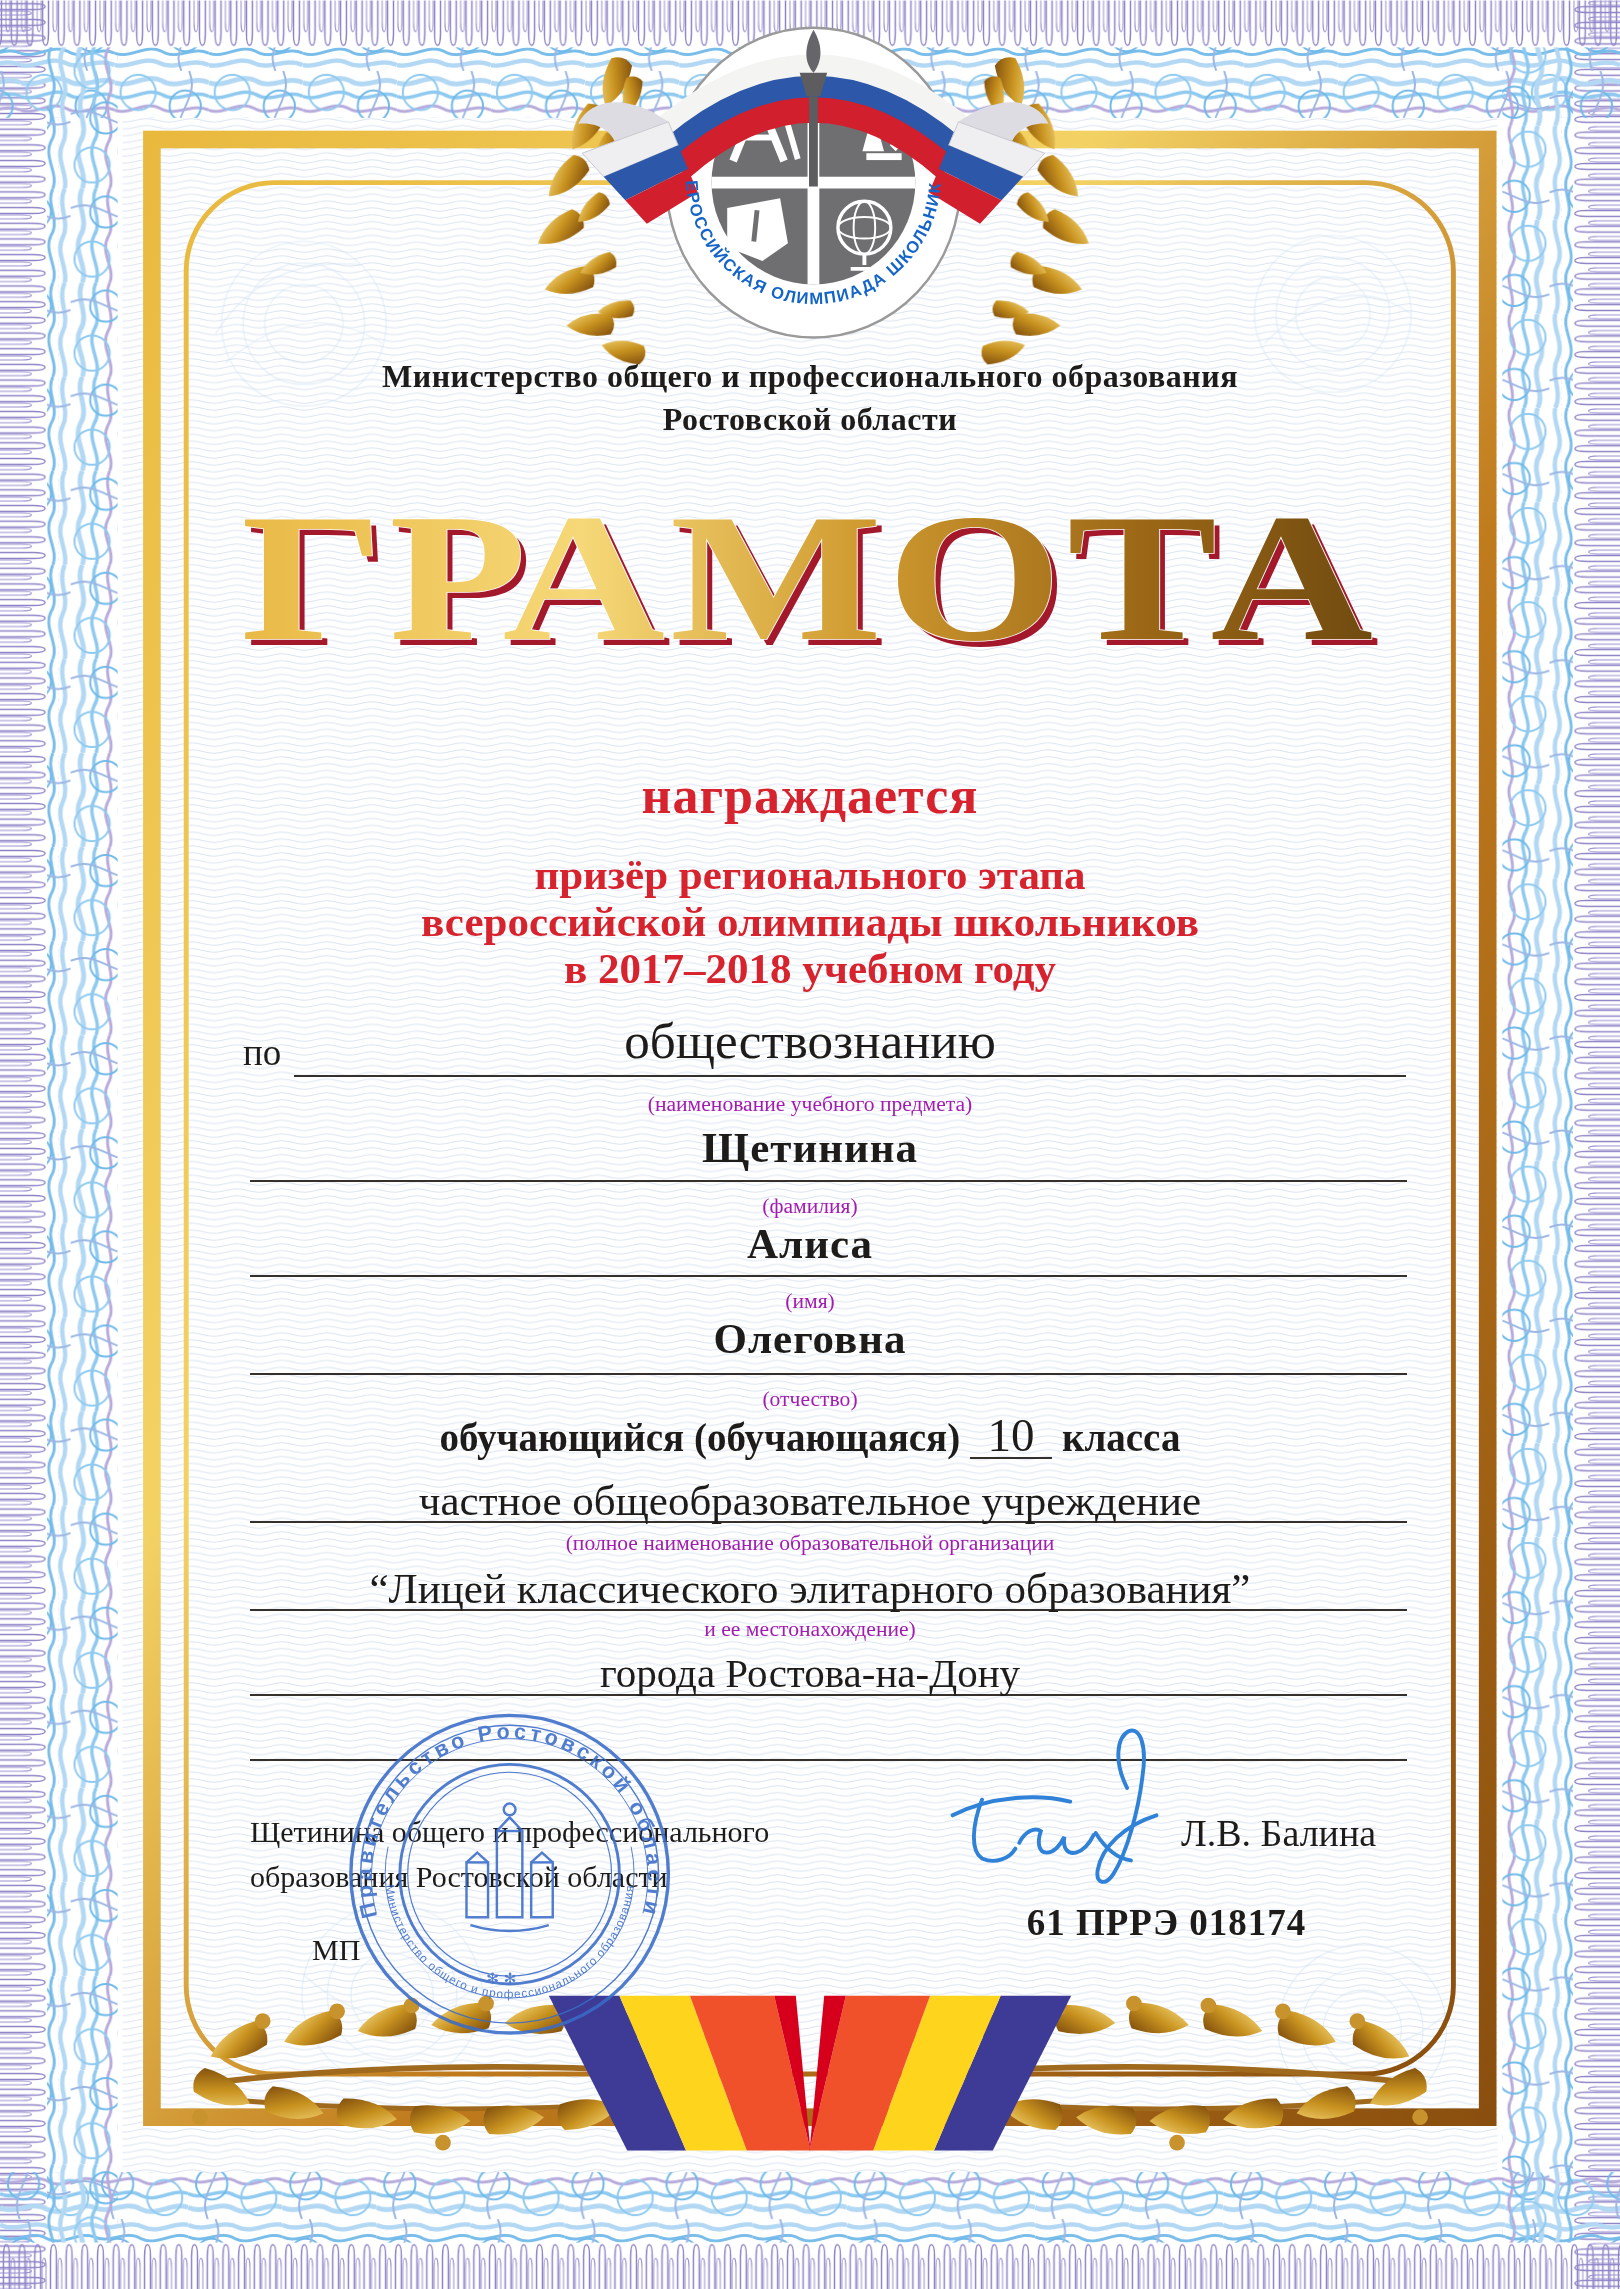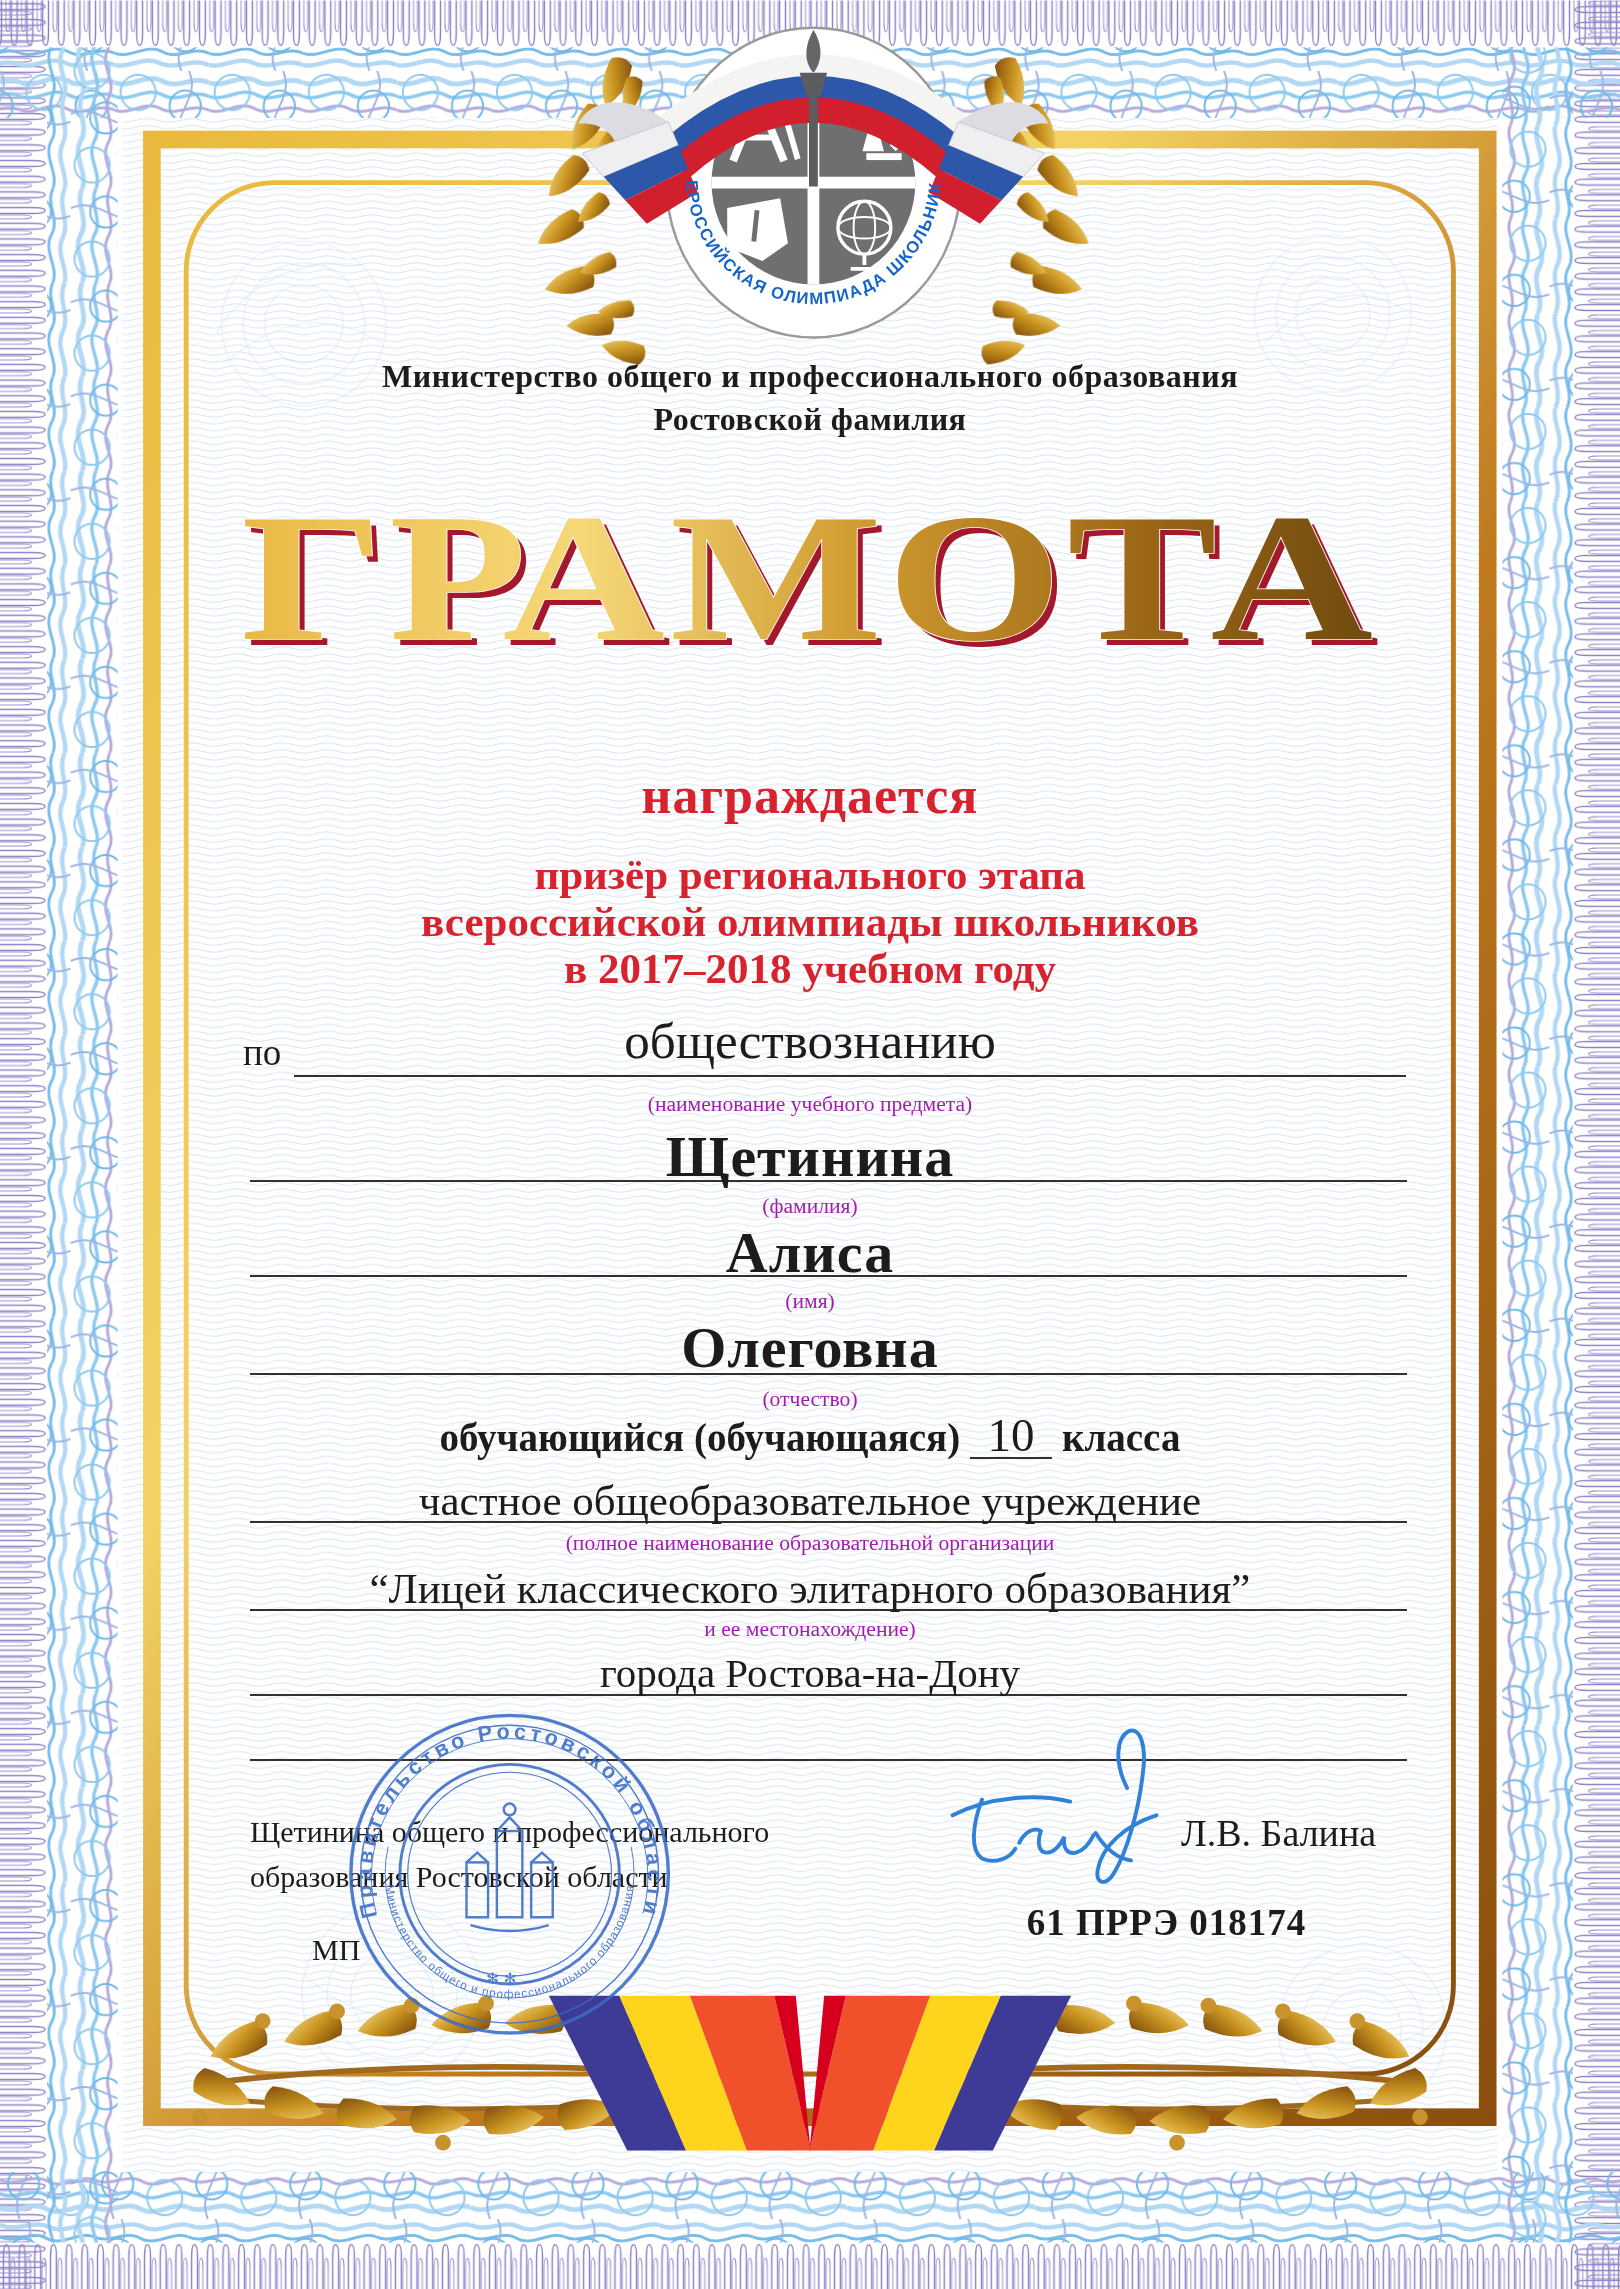--- a/index.html
+++ b/index.html
@@ -9,21 +9,21 @@
     font-family:"Liberation Serif", serif;color:#1e1c1a;
   }
   #bg,#fg{position:absolute;left:0;top:0;width:1620px;height:2290px;}
   #bg{z-index:0;} #fg{z-index:3;pointer-events:none;}
   .txt{position:absolute;left:0;right:0;text-align:center;z-index:2;}
   .ministry{font-weight:bold;font-size:32px;line-height:43px;letter-spacing:0.5px;}
   .red{color:#d6232e;font-weight:bold;}
   .awarded{font-size:52px;letter-spacing:1px;}
   .award-line{font-size:43px;line-height:47px;}
   .value{font-size:51px;}
-  .value-bold{font-size:58px;font-weight:bold;letter-spacing:1px;}
+  .value-bold{font-size:43px;font-weight:bold;letter-spacing:1px;}
   .caption{font-size:21.6px;color:#a21caf;}
   .field-line{position:absolute;left:250px;width:1157px;border-top:2px solid #35302b;z-index:1;}
   .prefix{position:absolute;font-size:37px;z-index:2;}
   .student-row{font-weight:bold;font-size:39px;}
   .grade{display:inline-block;font-weight:normal;font-size:47px;line-height:43px;
          padding:0 17.6px;border-bottom:2.9px solid #35302b;margin:0 9.8px;}
   .school{font-size:43px;}
   .signer{position:absolute;left:250px;font-size:30px;line-height:45px;text-align:left;z-index:2;}
   .mp{position:absolute;left:312px;font-size:30px;z-index:2;}
   .signer-name{position:absolute;left:1181px;font-size:38px;z-index:2;text-align:left;}
@@ -414,21 +414,21 @@
     </g>
   </g>
 </svg>
 
 <svg class="title-svg" viewBox="0 0 1653 215" xmlns="http://www.w3.org/2000/svg">
   <text x="832" y="172" text-anchor="middle" font-family="Liberation Serif, serif" font-weight="bold" font-size="185" letter-spacing="4" textLength="1160" lengthAdjust="spacingAndGlyphs" fill="#a3192b">ГРАМОТА</text>
   <text x="826" y="166" text-anchor="middle" font-family="Liberation Serif, serif" font-weight="bold" font-size="185" letter-spacing="4" textLength="1160" lengthAdjust="spacingAndGlyphs" fill="url(#goldText)" stroke="#ffffff" stroke-width="1.5" paint-order="stroke">ГРАМОТА</text>
 </svg>
 
 <div class="txt ministry" style="top:355px;">Министерство общего и профессионального образования</div>
-<div class="txt ministry" style="top:398px;">Ростовской фамилия</div>
+<div class="txt ministry" style="top:398px;">Ростовской области</div>
 
 <div class="txt red awarded" style="top:766px;">награждается</div>
 <div class="txt red award-line" style="top:851px;">призёр регионального этапа</div>
 <div class="txt red award-line" style="top:898px;">всероссийской олимпиады школьников</div>
 <div class="txt red award-line" style="top:945px;">в 2017–2018 учебном году</div>
 
 <span class="prefix" style="left:243px;top:1031px;">по</span>
 <div class="txt value" style="top:1012px;">обществознанию</div>
 <div class="field-line" style="top:1075px;left:294px;width:1112px;"></div>
 <div class="txt caption" style="top:1092px;">(наименование учебного предмета)</div>

